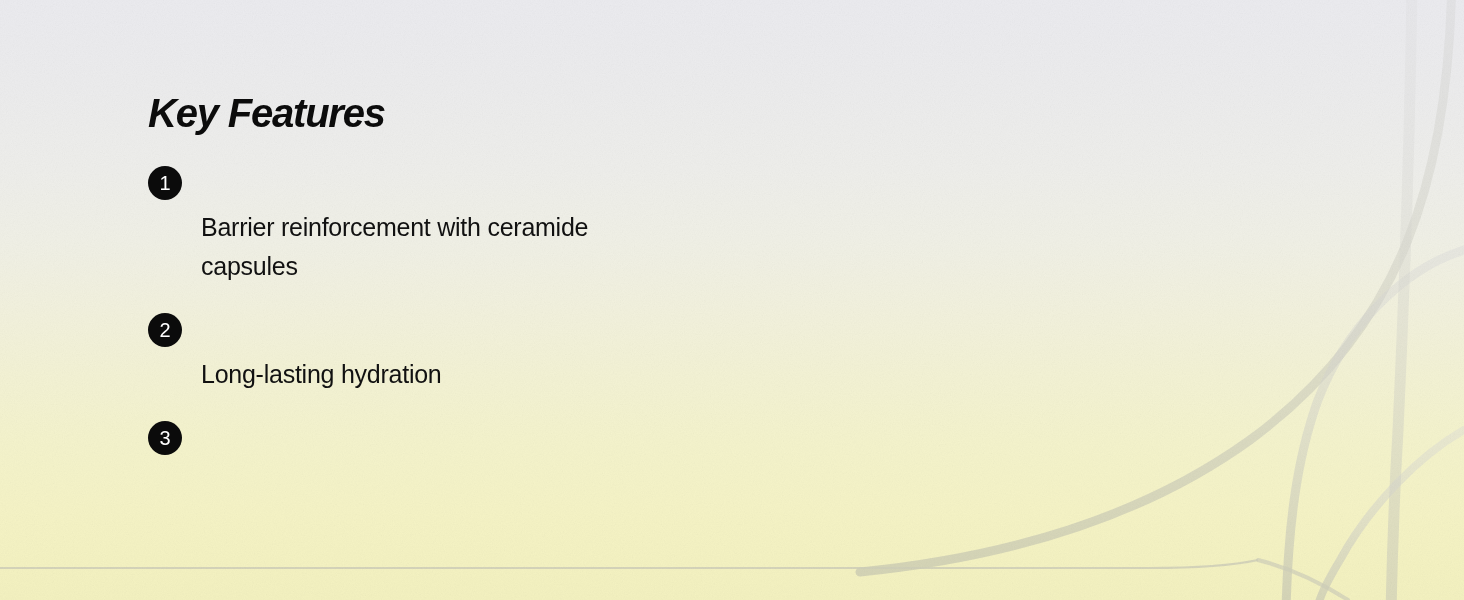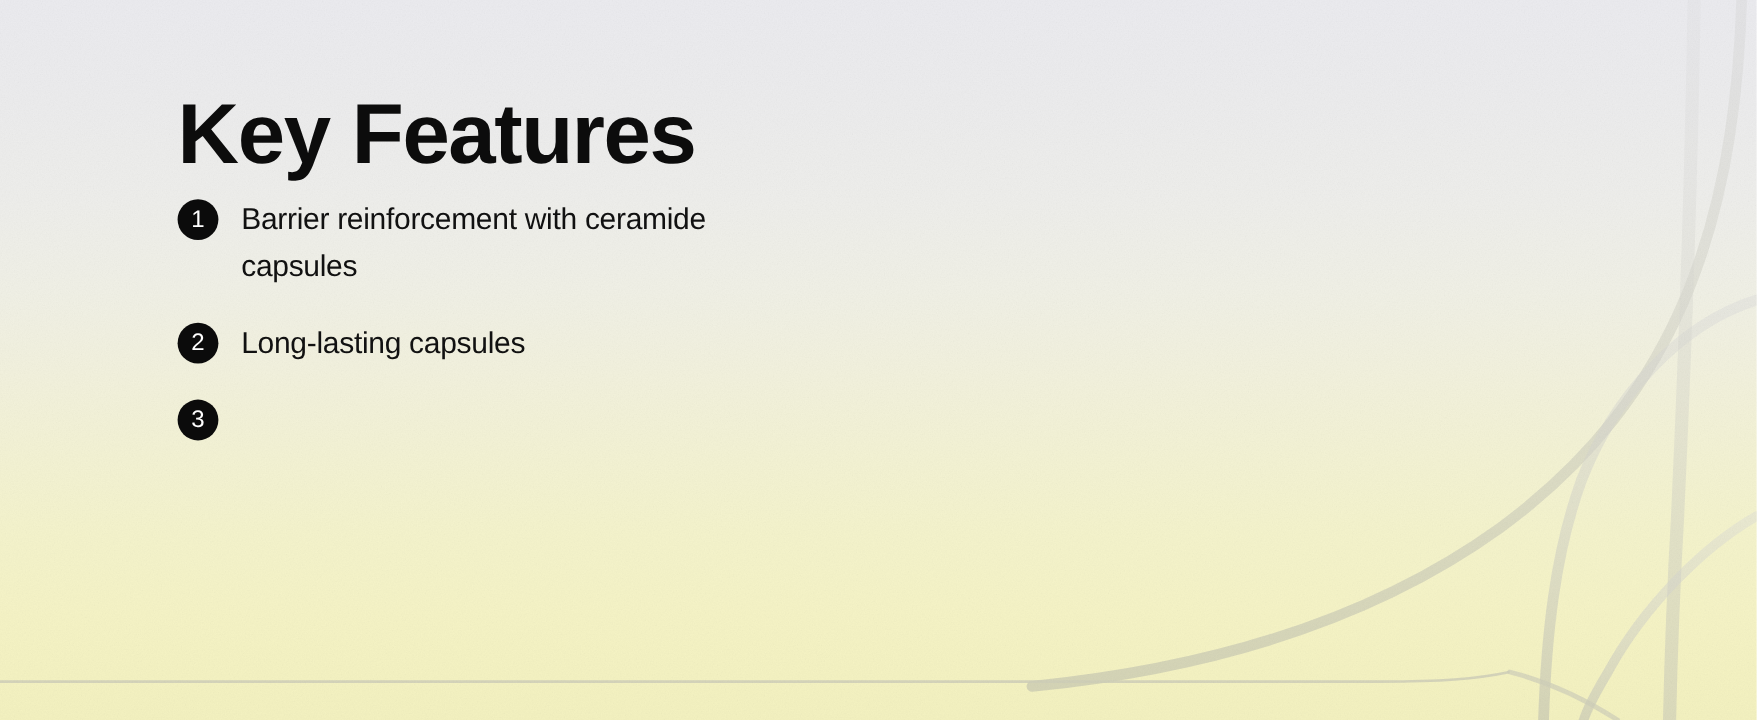--- a/index.html
+++ b/index.html
@@ -52,26 +52,27 @@
   
   .content {
     position: absolute;
     left: 148px;
     top: 84px;
     width: 620px;
   }
 
   .title {
     margin: 0;
-    font-size: 71px;
+    font-size: 40px;
     line-height: 58px;
     font-weight: 700;
     letter-spacing: -1.2px;
     color: #0c0c0c;
     white-space: nowrap;
+    font-style: italic;
   }
 
   .feature-list {
     list-style: none;
     margin: 0;
     padding: 0;
     position: relative;
     top: 22px;
   }
 
@@ -97,20 +98,21 @@
   }
 
   .feature-text {
     margin-left: 19px;
     font-size: 25px;
     line-height: 39px;
     font-weight: 400;
     letter-spacing: -0.25px;
     color: #111111;
     max-width: 400px;
+    margin-top: 44px;
   }
 </style>
 </head>
 <body>
 
 <div class="banner">
 
   <svg class="deco" viewBox="0 0 1464 600" preserveAspectRatio="none" aria-hidden="true">
     <defs>
       <linearGradient id="lineFade" x1="0" y1="0" x2="0" y2="1">
@@ -155,21 +157,21 @@
 
     <ul class="feature-list">
 
       <li class="feature-item">
         <span class="badge">1</span>
         <span class="feature-text">Barrier reinforcement with ceramide capsules</span>
       </li>
 
       <li class="feature-item">
         <span class="badge">2</span>
-        <span class="feature-text">Long-lasting capsules</span>
+        <span class="feature-text">Long-lasting hydration</span>
       </li>
 
       <li class="feature-item">
         <span class="badge">3</span>
       </li>
 
     </ul>
   </div>
 </div>
 

